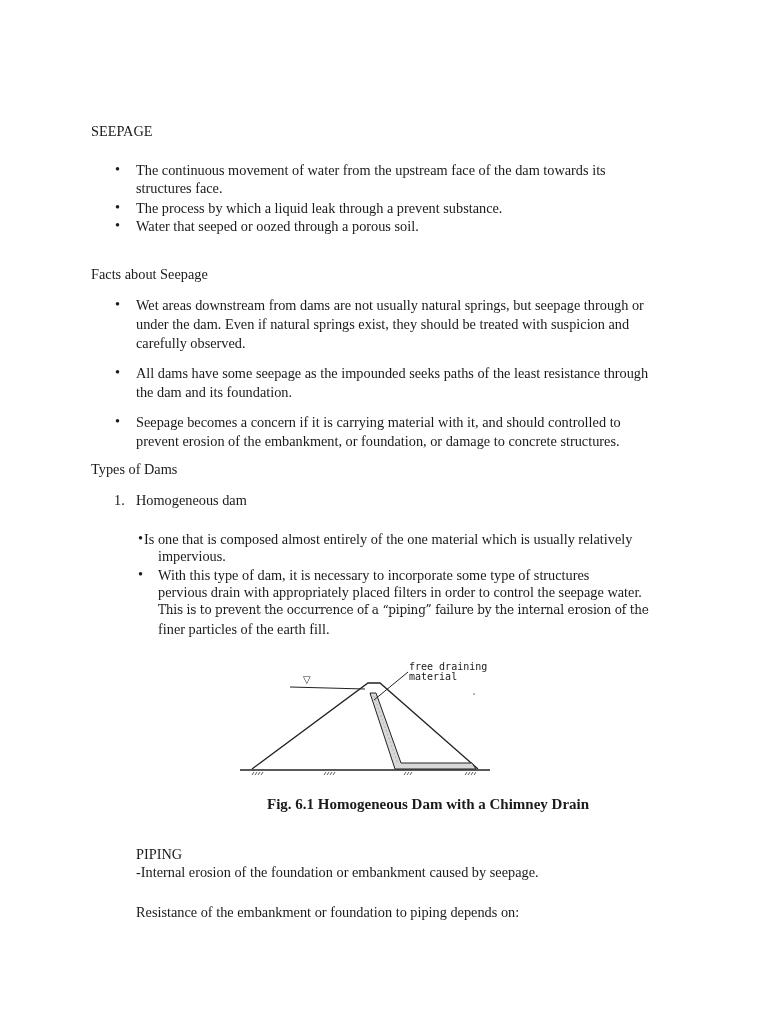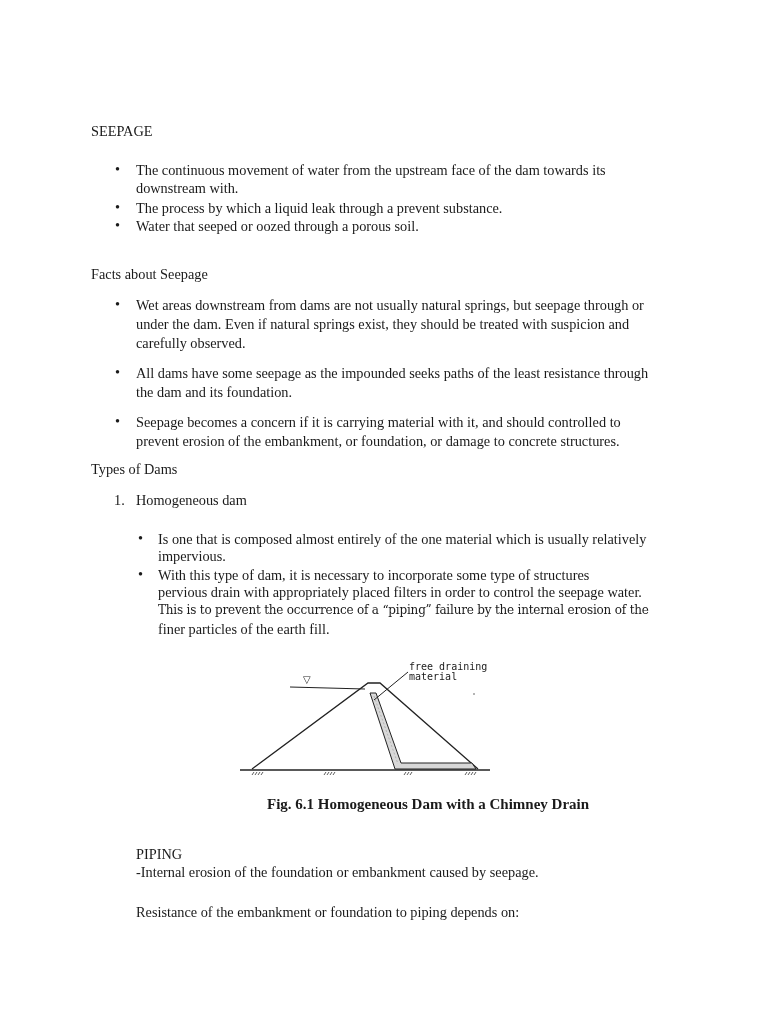--- a/index.html
+++ b/index.html
@@ -11,21 +11,21 @@
   .figure-label { font-family: "DejaVu Sans Mono", "Liberation Mono", monospace; font-size: 10px; }
 </style>
 </head>
 <body>
 
 <div class="abs" style="left:91px; top:123px;">SEEPAGE</div>
 
 <div>
   <span class="abs" style="left:115px; top:161px;">•</span>
   <div class="abs line" style="left:136px; top:161px;">The continuous movement of water from the upstream face of the dam towards its</div>
-  <div class="abs line" style="left:136px; top:179px;">downstream with.</div>
+  <div class="abs line" style="left:136px; top:179px;">structures face.</div>
   <span class="abs" style="left:115px; top:199px;">•</span>
   <div class="abs line" style="left:136px; top:199px;">The process by which a liquid leak through a prevent substance.</div>
   <span class="abs" style="left:115px; top:217px;">•</span>
   <div class="abs line" style="left:136px; top:217px;">Water that seeped or oozed through a porous soil.</div>
 </div>
 
 <div class="abs" style="left:91px; top:266px;">Facts about Seepage</div>
 
 <div>
   <span class="abs" style="left:115px; top:296px;">•</span>
@@ -44,21 +44,21 @@
 
 <div class="abs" style="left:91px; top:461px;">Types of Dams</div>
 
 <div>
   <span class="abs" style="left:114px; top:492px;">1.</span>
   <div class="abs" style="left:136px; top:492px;">Homogeneous dam</div>
 </div>
 
 <div>
   <span class="abs" style="left:138px; top:530px;">•</span>
-  <div class="abs line" style="left:158px; top:530px;">Is one that is composed almost entirely of the one material which is usually relatively</div>
+  <div class="abs line" style="left:144px; top:530px;">Is one that is composed almost entirely of the one material which is usually relatively</div>
   <div class="abs line" style="left:158px; top:547px;">impervious.</div>
 
   <span class="abs" style="left:138px; top:566px;">•</span>
   <div class="abs line" style="left:158px; top:566px;">With this type of dam, it is necessary to incorporate some type of structures</div>
   <div class="abs line" style="left:158px; top:583px;">pervious drain with appropriately placed filters in order to control the seepage water.</div>
   <div class="abs line" style="left:158px; top:601px; font-family: 'DejaVu Serif', serif; font-size:12px; letter-spacing:-0.2px;">This is to prevent the occurrence of a “piping” failure by the internal erosion of the</div>
   <div class="abs line" style="left:158px; top:620px;">finer particles of the earth fill.</div>
 </div>
 
 <div class="abs" style="left:240px; top:656px; width:250px; height:130px;">

